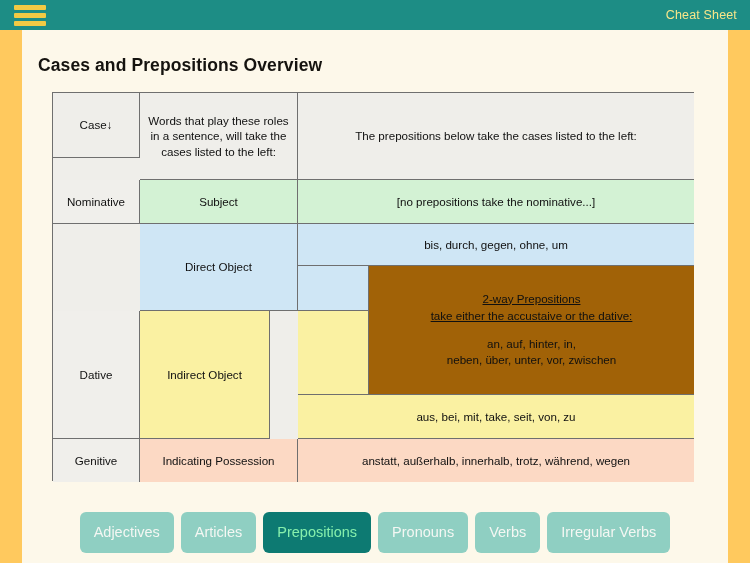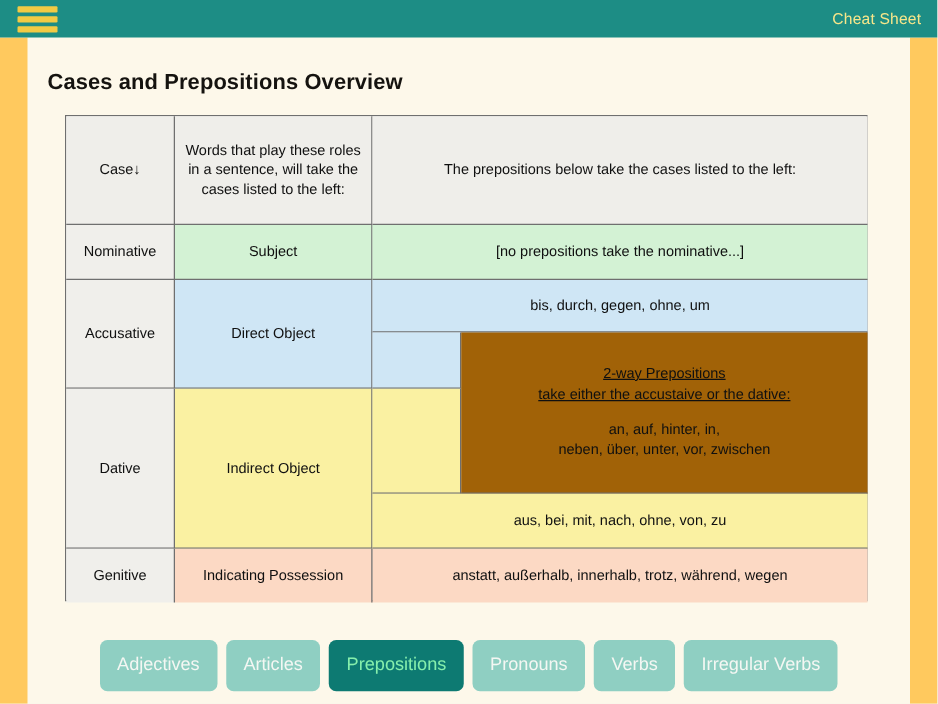--- a/index.html
+++ b/index.html
@@ -97,53 +97,52 @@
       <span></span>
       <span></span>
     </div>
     <div class="cheat-label">Cheat Sheet</div>
   </div>
 
   <div class="page-title">Cases and Prepositions Overview</div>
 
   <div class="tbl">
 
-    <div class="cell c-head" style="left:0;top:0;width:87px;height:87px;">Case↓</div>
+    <div class="cell c-head" style="left:0;top:0;width:87px;height:65px;">Case↓</div>
     <div class="cell c-head" style="left:87px;top:0;width:158px;height:87px;">Words that play these roles in a sentence, will take the cases listed to the left:</div>
     <div class="cell c-head nb-r" style="left:245px;top:0;width:396px;height:87px;">The prepositions below take the cases listed to the left:</div>
 
     <div class="cell c-case" style="left:0;top:87px;width:87px;height:44px;">Nominative</div>
     <div class="cell c-nom" style="left:87px;top:87px;width:158px;height:44px;">Subject</div>
     <div class="cell c-nom nb-r" style="left:245px;top:87px;width:396px;height:44px;">[no prepositions take the nominative...]</div>
 
-    <div class="cell c-case" style="left:0;top:131px;width:87px;height:87px;">Accusative</div>
     <div class="cell c-acc" style="left:87px;top:131px;width:158px;height:87px;">Direct Object</div>
 
     <div class="cell c-acc nb-r" style="left:245px;top:131px;width:396px;height:42px;">bis, durch, gegen, ohne, um</div>
 
     <div class="cell c-acc" style="left:245px;top:173px;width:71px;height:45px;"></div>
 
     <div class="cell c-case" style="left:0;top:218px;width:87px;height:128px;">Dative</div>
-    <div class="cell c-dat" style="left:87px;top:218px;width:158px;height:128px;">
+    <div class="cell c-dat" style="left:87px;top:218px;width:130px;height:128px;">
       <span>Indirect Object</span>
     </div>
 
     <div class="cell c-dat" style="left:245px;top:218px;width:71px;height:84px;"></div>
 
     <div class="cell c-2way nb-r" style="left:316px;top:173px;width:325px;height:129px;">
       <div class="twoway-block">
         <div class="twoway-title">2-way Prepositions </div>
         <div class="twoway-title">take either the accustaive or the dative:</div>
         <div class="twoway-gap"></div>
         <div>an, auf, hinter, in,</div>
         <div>neben, über, unter, vor, zwischen</div>
       </div>
     </div>
 
-    <div class="cell c-dat nb-r" style="left:245px;top:302px;width:396px;height:44px;">aus, bei, mit, nach, ohne, von, zu</div>
+    <div class="cell c-dat nb-r" style="left:245px;top:302px;width:396px;height:44px;">aus, bei, mit, take, seit, von, zu</div>
 
     <div class="cell c-case nb-b" style="left:0;top:346px;width:87px;height:43px;">Genitive</div>
     <div class="cell c-gen nb-b nb-r" style="left:245px;top:346px;width:396px;height:43px;">anstatt, außerhalb, innerhalb, trotz, während, wegen</div>
     <div class="cell c-gen nb-b" style="left:87px;top:346px;width:158px;height:43px;">Indicating Possession</div>
 
   </div>
 
   <div class="navbar">
     <div class="navbtn">Adjectives</div>
     <div class="navbtn">Articles</div>

